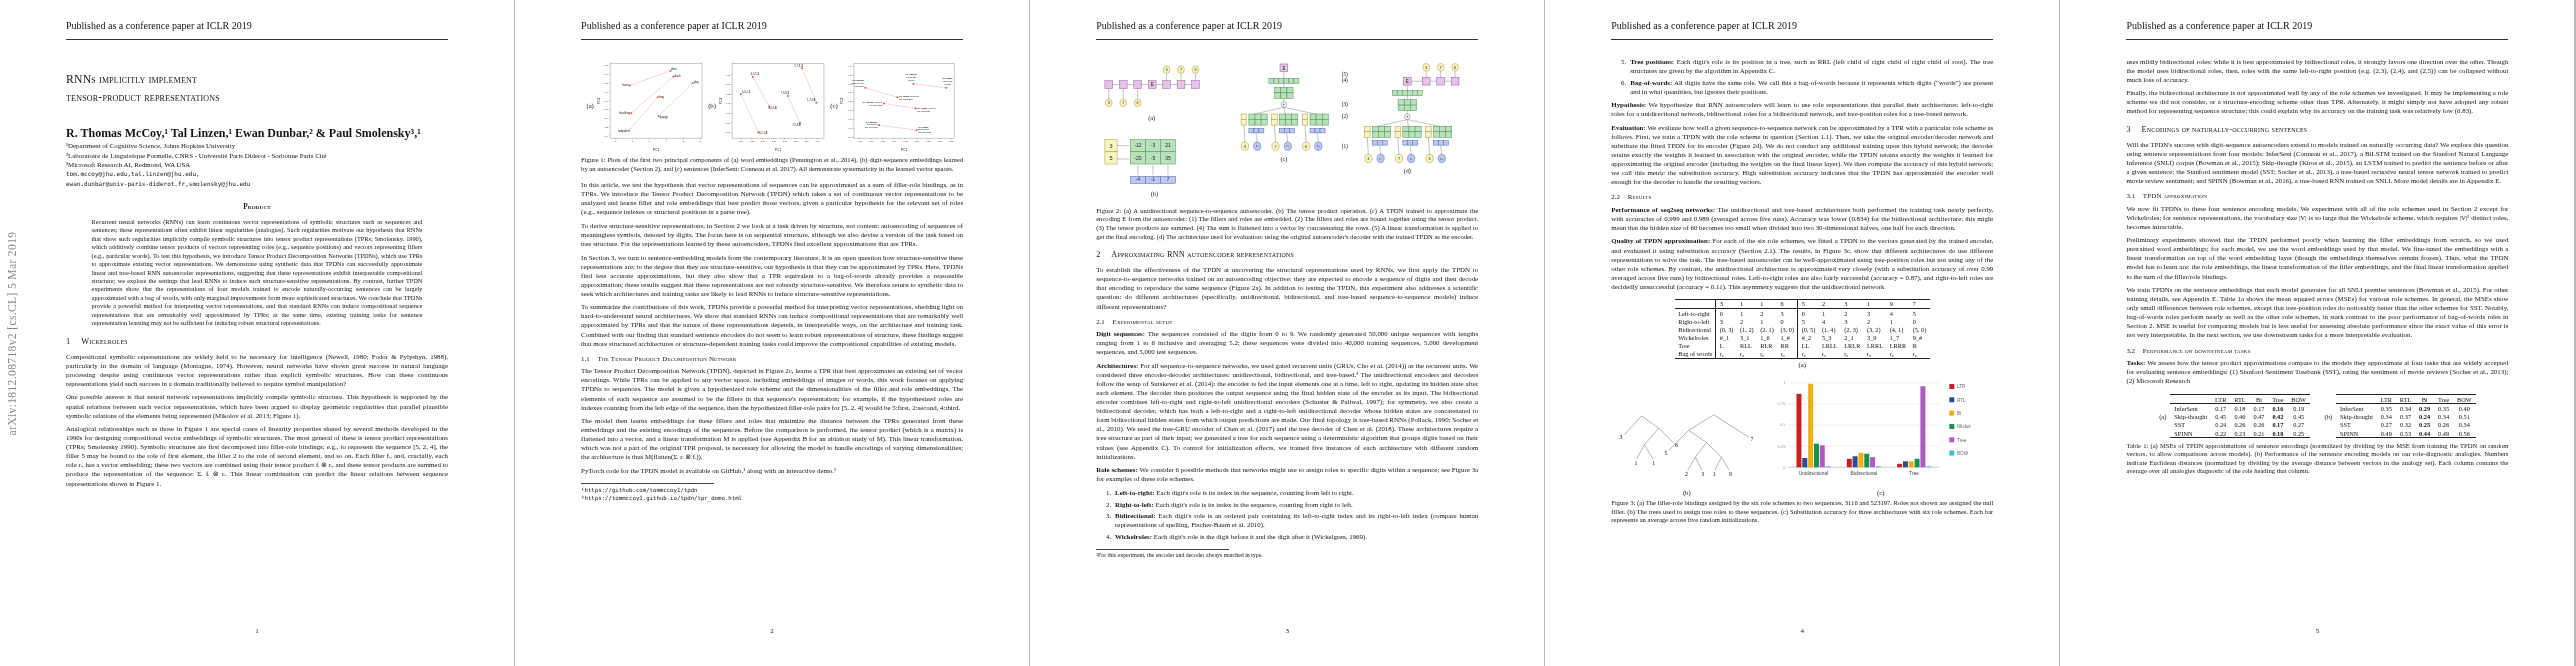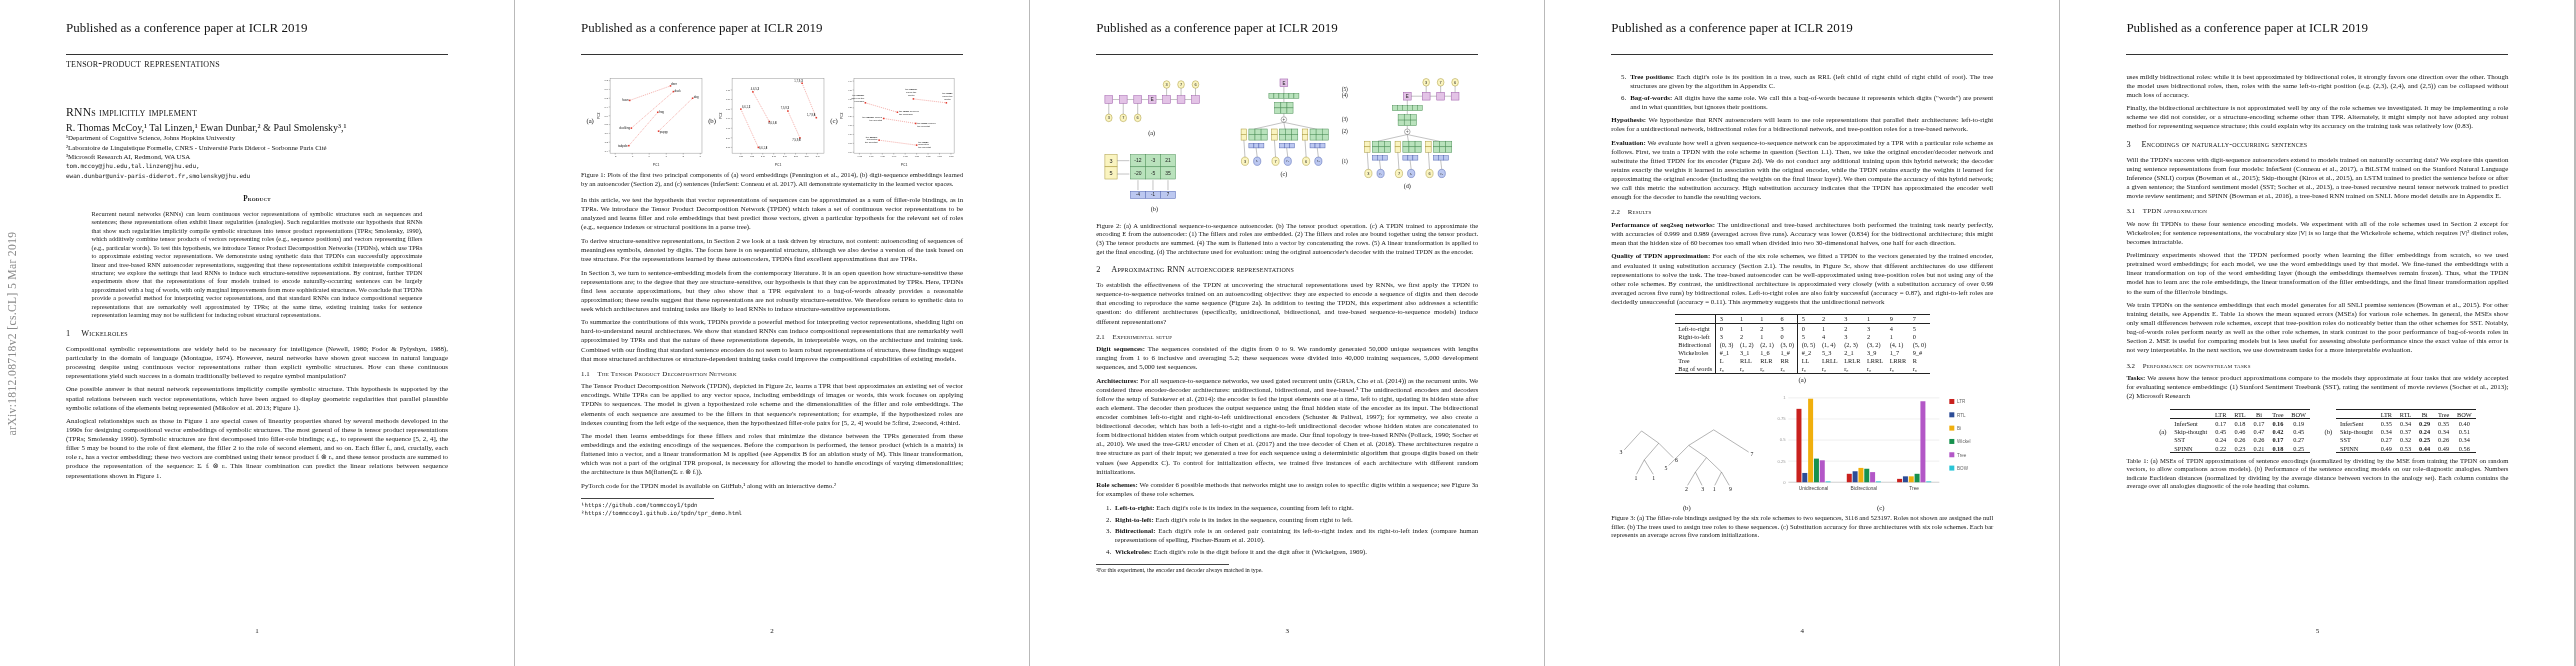--- a/index.html
+++ b/index.html
@@ -1,23 +1,23 @@
 <!DOCTYPE html>
 <html style="font-size:9px"><head>
 <meta charset="utf-8">
 <style>
   html,body{margin:0;padding:0;background:#b9b9b9;}
   .canvas{width:2576px;height:667px;display:flex;gap:1.1px;background:#b9b9b9;font-family:"Liberation Serif",serif;color:#141414;}
   .page{width:514px;height:667px;background:#ffffff;position:relative;overflow:hidden;flex:0 0 auto;}
   .inner{position:absolute;left:66px;right:66px;top:20px;}
-  .runhead{font-size:13px;padding-bottom:18px;border-bottom:0.7px solid #333;}
+  .runhead{font-size:10px;padding-bottom:8px;border-bottom:0.7px solid #333;}
   .watermark{position:absolute;left:5.6px;top:564px;transform-origin:0 0;transform:rotate(-90deg);width:461px;text-align:center;font-size:11.7px;color:#8a8a8a;letter-spacing:0.3px;}
   .title{font-size:11.7px;font-variant:small-caps;letter-spacing:0.2px;line-height:1.55;}
   .t-margin{margin-top:31px;}
-  .authors{font-weight:normal;font-size:10px;}
+  .authors{margin-top:19px;font-weight:bold;font-size:12px;}
   .affil{font-size:6.9px;line-height:1.35;}
   .emails{font-family:"DejaVu Sans Mono",monospace;font-size:6px;line-height:1.45;margin-top:1.1px;}
   .abshead{text-align:center;font-variant:small-caps;font-weight:bold;font-size:7.2px;margin:14.5px 0 6.7px;}
   .abstract{margin:0 25.6px 0 25.6px;font-size:6.3px;line-height:1.34;text-align:justify;}
   .p{font-size:6.9px;line-height:1.315;text-align:justify;margin:0 0 4.4px 0;}
   .sec{font-size:8.3px;margin:9px 0 6.1px;}
   .secnum{margin-right:11px;}
   .sectext{font-variant:small-caps;letter-spacing:0.2px;text-align:right;}
   .subsec{font-size:6.9px;margin:7.2px 0 4.4px;}
   .subsec .secnum{margin-right:7.8px;}
@@ -51,22 +51,22 @@
 </style>
 </head>
 <body>
 
 <div class="canvas">
 
   <div class="page">
     <div class="watermark">arXiv:1812.08718v2  [cs.CL]  5 Mar 2019</div>
     <div class="inner">
       <div class="runhead">Published as a conference paper at ICLR 2019</div>
+      <div class="title t-margin">RNNs implicitly implement</div>
       <div class="title">tensor-product representations</div>
-      <div class="title t-margin">RNNs implicitly implement</div>
       <div class="authors">R. Thomas McCoy,¹ Tal Linzen,¹ Ewan Dunbar,² &amp; Paul Smolensky³,¹</div>
       <div class="affil">¹Department of Cognitive Science, Johns Hopkins University</div>
       <div class="affil">²Laboratoire de Linguistique Formelle, CNRS - Université Paris Diderot - Sorbonne Paris Cité</div>
       <div class="affil">³Microsoft Research AI, Redmond, WA USA</div>
       <div class="emails">tom.mccoy@jhu.edu,tal.linzen@jhu.edu,</div>
       <div class="emails">ewan.dunbar@univ-paris-diderot.fr,smolensky@jhu.edu</div>
       <div class="abshead"><span class="sectext">Product</span></div>
       <div class="abstract">Recurrent neural networks (RNNs) can learn continuous vector representations of symbolic structures such as sequences and sentences; these representations often exhibit linear regularities (analogies). Such regularities motivate our hypothesis that RNNs that show such regularities implicitly compile symbolic structures into tensor product representations (TPRs; Smolensky, 1990), which additively combine tensor products of vectors representing roles (e.g., sequence positions) and vectors representing fillers (e.g., particular words). To test this hypothesis, we introduce Tensor Product Decomposition Networks (TPDNs), which use TPRs to approximate existing vector representations. We demonstrate using synthetic data that TPDNs can successfully approximate linear and tree-based RNN autoencoder representations, suggesting that these representations exhibit interpretable compositional structure; we explore the settings that lead RNNs to induce such structure-sensitive representations. By contrast, further TPDN experiments show that the representations of four models trained to encode naturally-occurring sentences can be largely approximated with a bag of words, with only marginal improvements from more sophisticated structures. We conclude that TPDNs provide a powerful method for interpreting vector representations, and that standard RNNs can induce compositional sequence representations that are remarkably well approximated by TPRs; at the same time, existing training tasks for sentence representation learning may not be sufficient for inducing robust structural representations.</div>
       <div class="sec"><span class="secnum">1</span><span class="sectext">Wickelroles</span></div>
       <p class="p">Compositional symbolic representations are widely held to be necessary for intelligence (Newell, 1980; Fodor &amp; Pylyshyn, 1988), particularly in the domain of language (Montague, 1974). However, neural networks have shown great success in natural language processing despite using continuous vector representations rather than explicit symbolic structures. How can these continuous representations yield such success in a domain traditionally believed to require symbol manipulation?</p>

